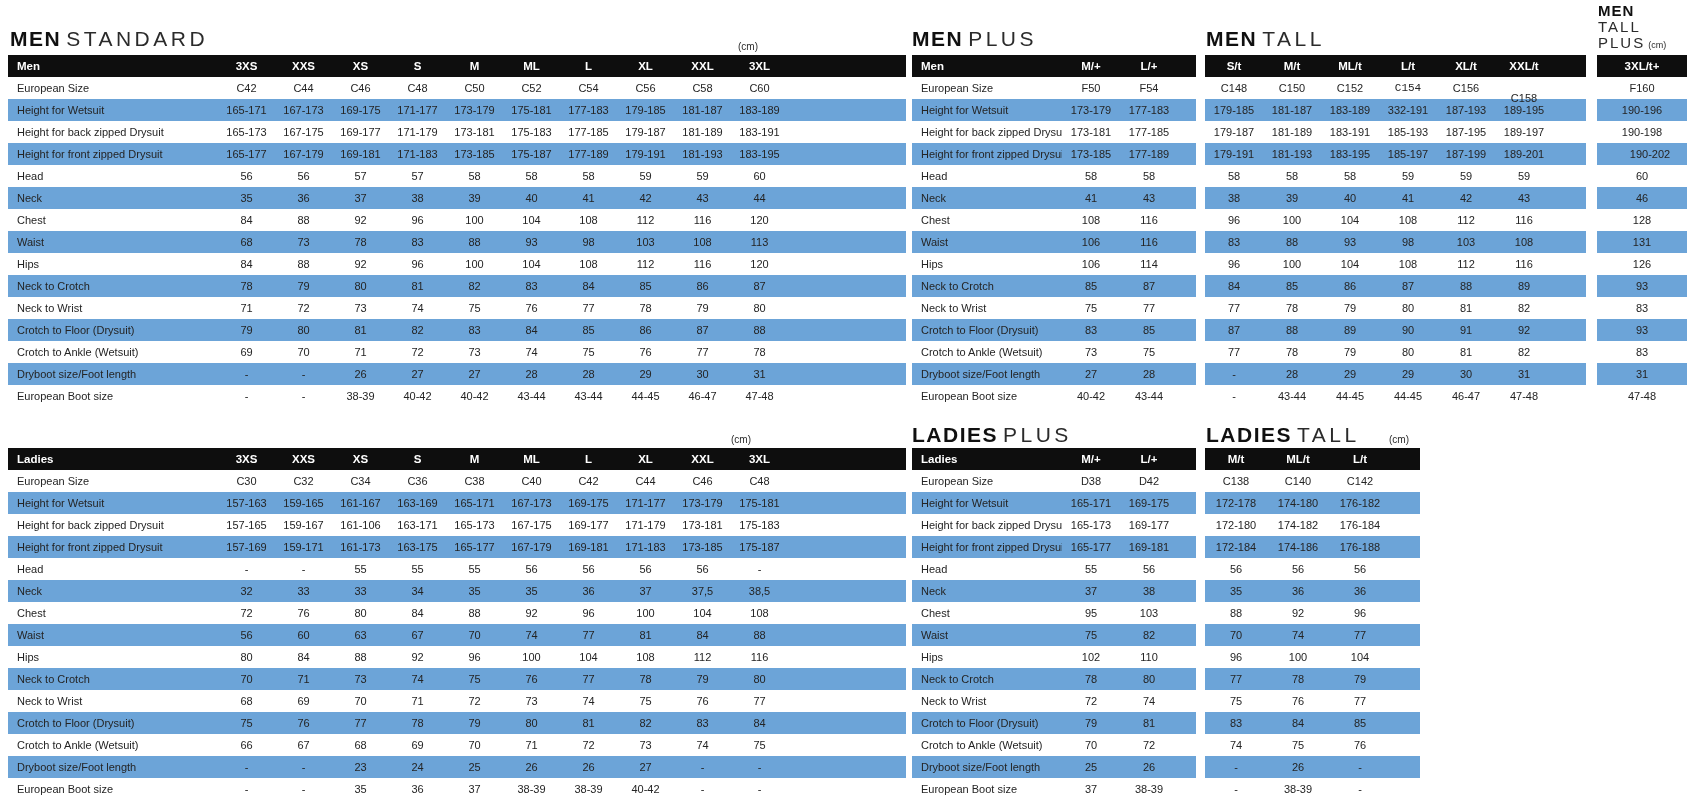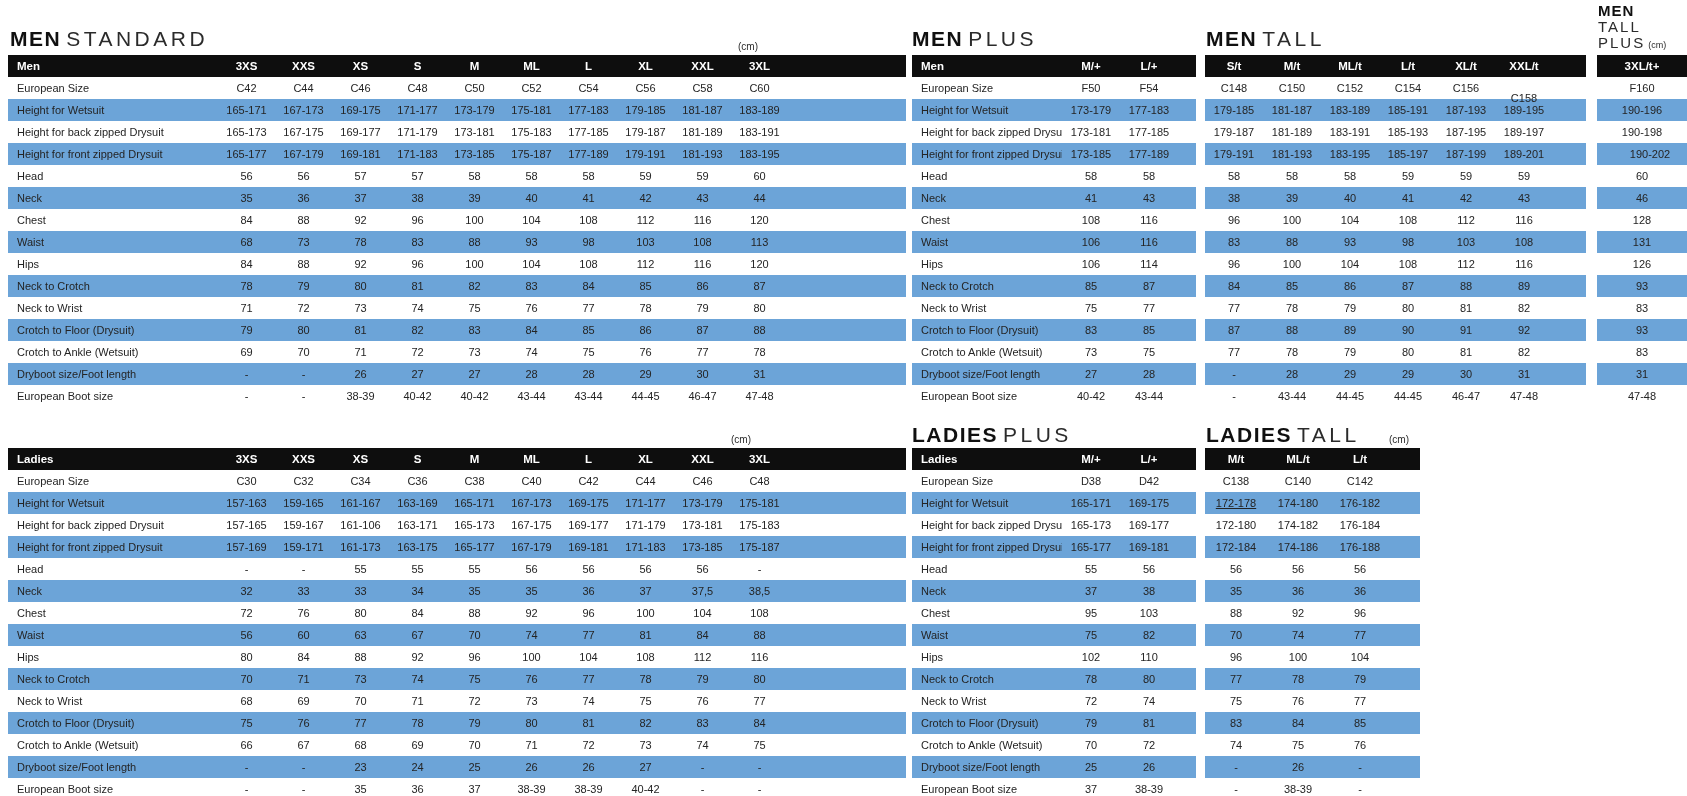--- a/index.html
+++ b/index.html
@@ -390,30 +390,30 @@
         <div class="cell hcell" style="width: 58px;">ML/t</div>
         <div class="cell hcell" style="width: 58px;">L/t</div>
         <div class="cell hcell" style="width: 58px;">XL/t</div>
         <div class="cell hcell" style="width: 58px;">XXL/t</div>
         <div class="fill"></div>
       </div>
       <div class="trow white">
         <div class="cell" style="width: 58px;">C148</div>
         <div class="cell" style="width: 58px;">C150</div>
         <div class="cell" style="width: 58px;">C152</div>
-        <div class="cell" style="width: 58px;">C154</div>
+        <div class="cell" style="width: 58px; font-family: Liberation Mono, monospace;">C154</div>
         <div class="cell" style="width: 58px;">C156</div>
         <div class="cell" style="width: 58px; margin-top: 20px;">C158</div>
         <div class="fill"></div>
       </div>
       <div class="trow blue">
         <div class="cell" style="width: 58px;">179-185</div>
         <div class="cell" style="width: 58px;">181-187</div>
         <div class="cell" style="width: 58px;">183-189</div>
-        <div class="cell" style="width: 58px;">185-191</div>
+        <div class="cell" style="width: 58px;">332-191</div>
         <div class="cell" style="width: 58px;">187-193</div>
         <div class="cell" style="width: 58px;">189-195</div>
         <div class="fill"></div>
       </div>
       <div class="trow white">
         <div class="cell" style="width: 58px;">179-187</div>
         <div class="cell" style="width: 58px;">181-189</div>
         <div class="cell" style="width: 58px;">183-191</div>
         <div class="cell" style="width: 58px;">185-193</div>
         <div class="cell" style="width: 58px;">187-195</div>
@@ -926,21 +926,21 @@
         <div class="cell hcell" style="width: 62px;">L/t</div>
         <div class="fill"></div>
       </div>
       <div class="trow white">
         <div class="cell" style="width: 62px;">C138</div>
         <div class="cell" style="width: 62px;">C140</div>
         <div class="cell" style="width: 62px;">C142</div>
         <div class="fill"></div>
       </div>
       <div class="trow blue">
-        <div class="cell" style="width: 62px; text-decoration: underline;">172-178</div>
+        <div class="cell" style="width: 62px;">172-178</div>
         <div class="cell" style="width: 62px;">174-180</div>
         <div class="cell" style="width: 62px;">176-182</div>
         <div class="fill"></div>
       </div>
       <div class="trow white">
         <div class="cell" style="width: 62px;">172-180</div>
         <div class="cell" style="width: 62px;">174-182</div>
         <div class="cell" style="width: 62px;">176-184</div>
         <div class="fill"></div>
       </div>

